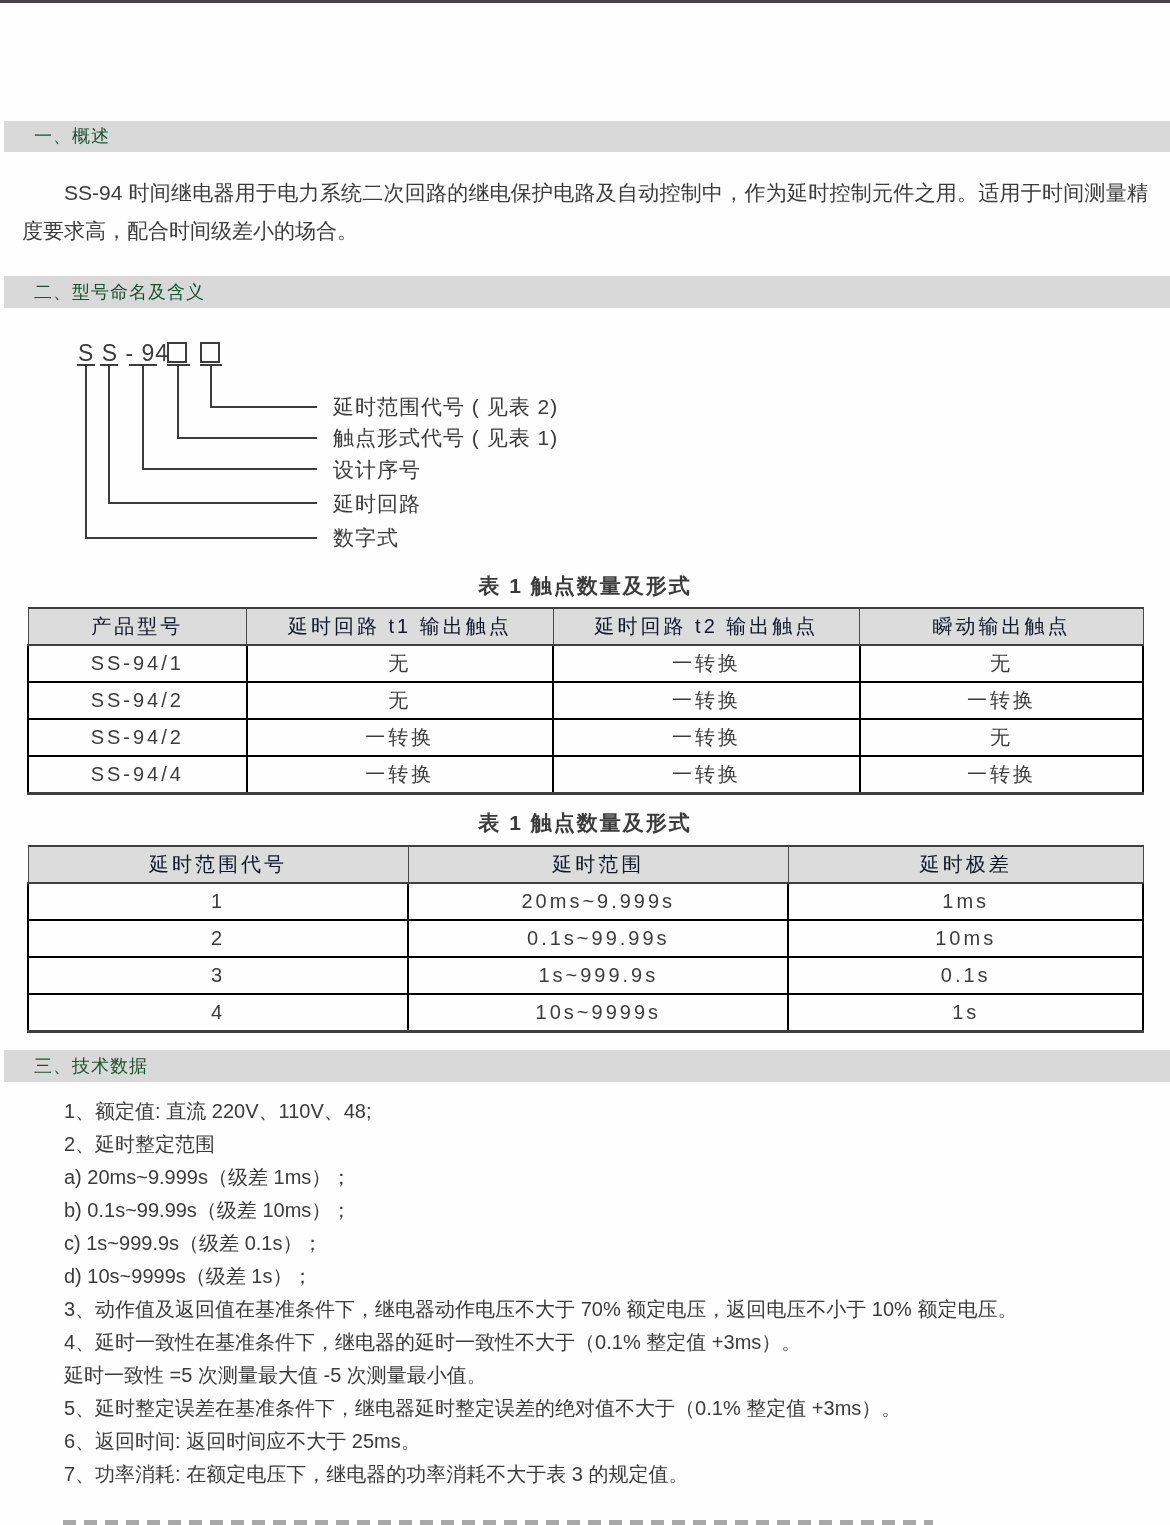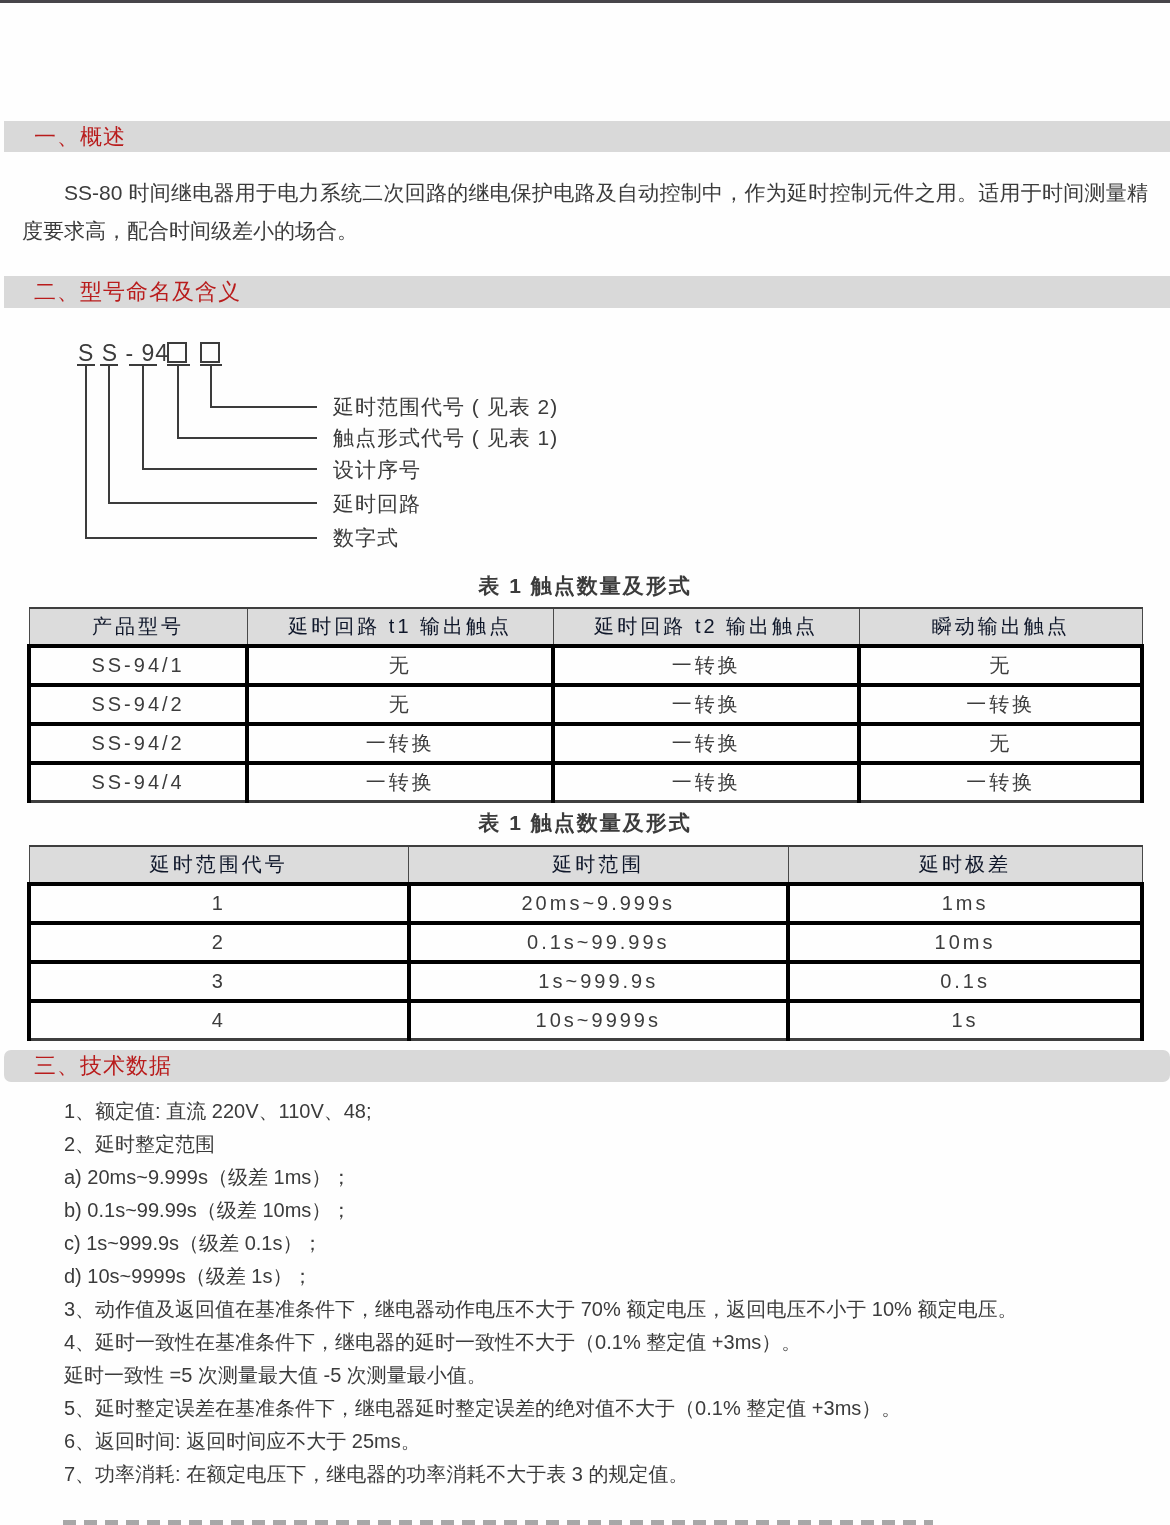--- a/index.html
+++ b/index.html
@@ -12,26 +12,26 @@
   
   .top-strip{position:absolute;top:0;left:0;right:0;height:3px;background:#47454A;}
   .banner{position:absolute;top:3px;left:4px;right:0;height:63px;background:#76747A;border-bottom:2px solid #6A686F;}
   .banner-title{
     width:100%;text-align:center;line-height:63px;
     font-size:38px;font-weight:bold;color:#FFFFFF;letter-spacing:2px;
   }
   
   .secbar{
     position:absolute;left:4px;right:0;height:32px;background:#D9D9D9;
-    font-size:22px;color:#b91c1c;line-height:32px;padding-left:30px;box-sizing:border-box;
+    font-size:18px;color:#14532d;line-height:32px;padding-left:30px;box-sizing:border-box;
     letter-spacing:1px;
   }
   #secbar-1{top:121px;height:31px;line-height:31px;}
   #secbar-2{top:276px;}
-  #secbar-3{top:1050px;border-radius:7px;}
+  #secbar-3{top:1050px;}
   
   .overview-para{
     position:absolute;top:174px;left:22px;width:1126px;
     font-size:21px;line-height:38px;text-indent:42px;text-align:justify;color:#3B3B3B;
   }
   
   .model-text{position:absolute;left:78px;top:340px;font-size:23px;letter-spacing:1px;color:#3C3C3C;}
   .mbox{position:absolute;top:342px;width:16px;height:17px;border:2px solid #3C3C3C;background:#FEFEFE;}
   #mbox-1{left:167px;}
   #mbox-2{left:200px;}
@@ -66,21 +66,21 @@
   .dtable-wrap{position:absolute;left:27px;width:1117px;}
   #table-1{top:607px;}
   #table-2{top:845px;}
   table.dtable{border-collapse:collapse;table-layout:fixed;width:100%;}
   table.dtable th{
     background:#DCDCDC;font-weight:normal;font-size:20px;letter-spacing:3px;color:#0f172a;
     border:1px solid #4A4A4A;border-top:2px solid #3F3F3F;border-bottom:2px solid #3F3F3F;
     height:33px;text-align:center;
   }
   table.dtable td{
-    border:4px solid #000000;font-size:20px;letter-spacing:3px;color:#3C3C3C;
+    border:2px solid #000000;font-size:20px;letter-spacing:3px;color:#3C3C3C;
     height:33px;text-align:center;
   }
   table.dtable tr:last-child td{border-bottom:3px solid #3F3F3F;}
   
   .tech-list{position:absolute;top:1100px;left:64px;width:1090px;}
   .tech-line{font-size:20px;line-height:22px;margin-bottom:11px;color:#3B3B3B;white-space:nowrap;}
   
   .clipped-line{
     position:absolute;top:1520px;left:63px;width:870px;height:5px;overflow:hidden;opacity:.75;
     background:repeating-linear-gradient(90deg,#8B8B8B 0 13px,transparent 13px 21px);
@@ -88,21 +88,21 @@
 </style>
 </head>
 <body>
 
 <div id="page">
 
   <div class="top-strip"></div>
 
   <div class="secbar" id="secbar-1">一、概述</div>
 
-  <div class="overview-para">SS-80 时间继电器用于电力系统二次回路的继电保护电路及自动控制中，作为延时控制元件之用。适用于时间测量精度要求高，配合时间级差小的场合。</div>
+  <div class="overview-para">SS-94 时间继电器用于电力系统二次回路的继电保护电路及自动控制中，作为延时控制元件之用。适用于时间测量精度要求高，配合时间级差小的场合。</div>
 
   <div class="secbar" id="secbar-2">二、型号命名及含义</div>
 
   <div class="model-text">S S - 94/</div>
   <div class="mbox" id="mbox-1"></div>
   <div class="mbox" id="mbox-2"></div>
   <div class="tick" id="tick-1"></div>
   <div class="tick" id="tick-2"></div>
   <div class="tick" id="tick-3"></div>
   <div class="tick" id="tick-4"></div>

